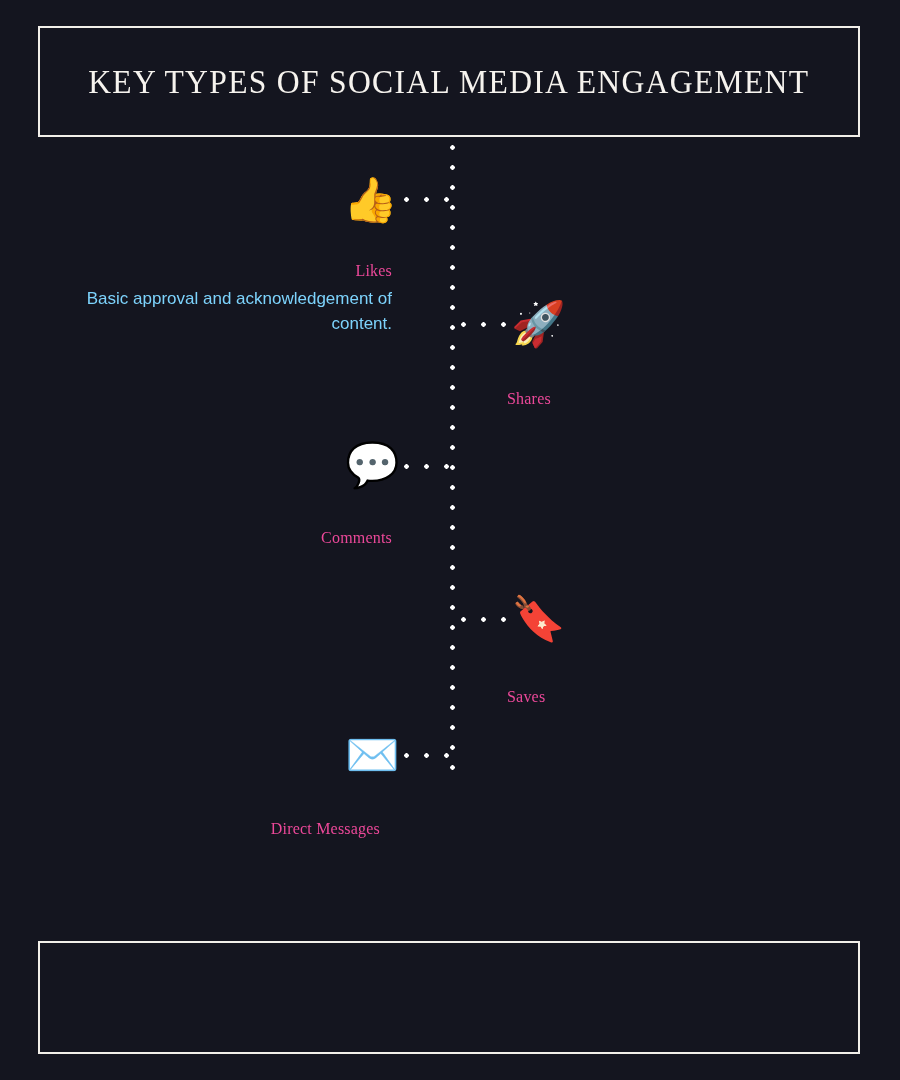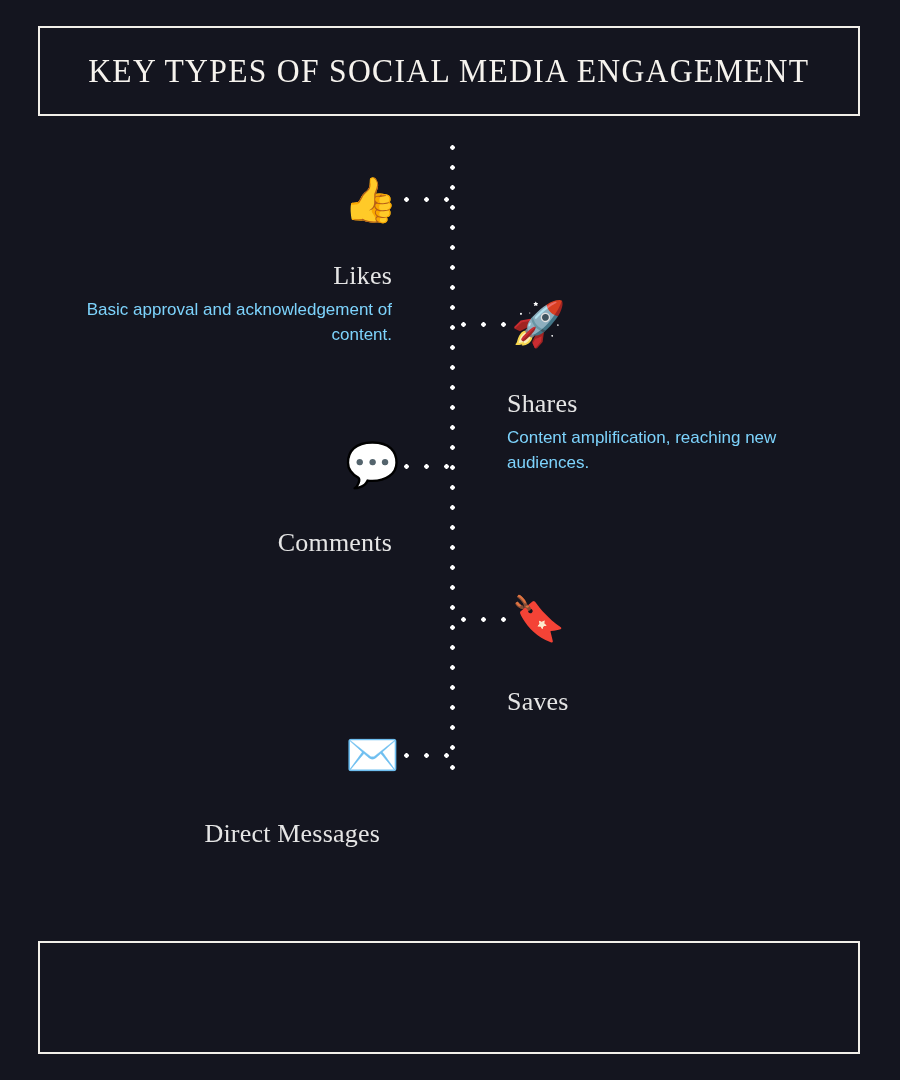--- a/index.html
+++ b/index.html
@@ -19,21 +19,21 @@
     inset: 0;
     background: #14151f;
   }
 
   
   .title-box {
     position: absolute;
     left: 38px;
     top: 26px;
     width: 822px;
-    height: 90px;
+    height: 111px;
     border: 2px solid #f2efe9;
     box-sizing: border-box;
     display: flex;
     align-items: center;
     justify-content: center;
   }
   .title-text {
     font-family: "Liberation Serif", "DejaVu Serif", serif;
     font-size: 34px;
     letter-spacing: 1.4px;
@@ -98,22 +98,22 @@
 
   .block {
     position: absolute;
     width: 352px;
   }
   .block.left  { text-align: right; }
   .block.right { text-align: left; }
 
   .block-heading {
     font-family: "Liberation Serif", "DejaVu Serif", serif;
-    font-size: 26px;
-    color: #e5e5e5;
+    font-size: 16px;
+    color: #ec4899;
     margin: 0 0 6px 0;
     line-height: 1.1;
     letter-spacing: 0.2px;
   }
   .block-desc {
     font-family: "Liberation Sans", sans-serif;
     font-size: 17px;
     color: #7dd3fc;
     line-height: 1.48;
     margin: 0;
@@ -140,21 +140,20 @@
       </div>
     </div>
   </div>
 
   <div class="row" style="top:0">
     <div class="row-inner">
       <div class="icon-emoji" style="left:511px; top:302px;">🚀</div>
       <div class="connector" style="left:461px; top:322px; width:48px;"></div>
       <div class="block right" style="left:507px; top:390px;">
         <p class="block-heading">Shares</p>
-        <p class="block-desc">Content amplification, reaching new audiences.</p>
       </div>
     </div>
   </div>
 
   <div class="row" style="top:0">
     <div class="row-inner">
       <div class="icon-emoji" style="left:345px; top:443px;">💬</div>
       <div class="connector" style="left:404px; top:464px; width:52px;"></div>
       <div class="block left" style="left:40px; top:529px;">
         <p class="block-heading">Comments</p>

